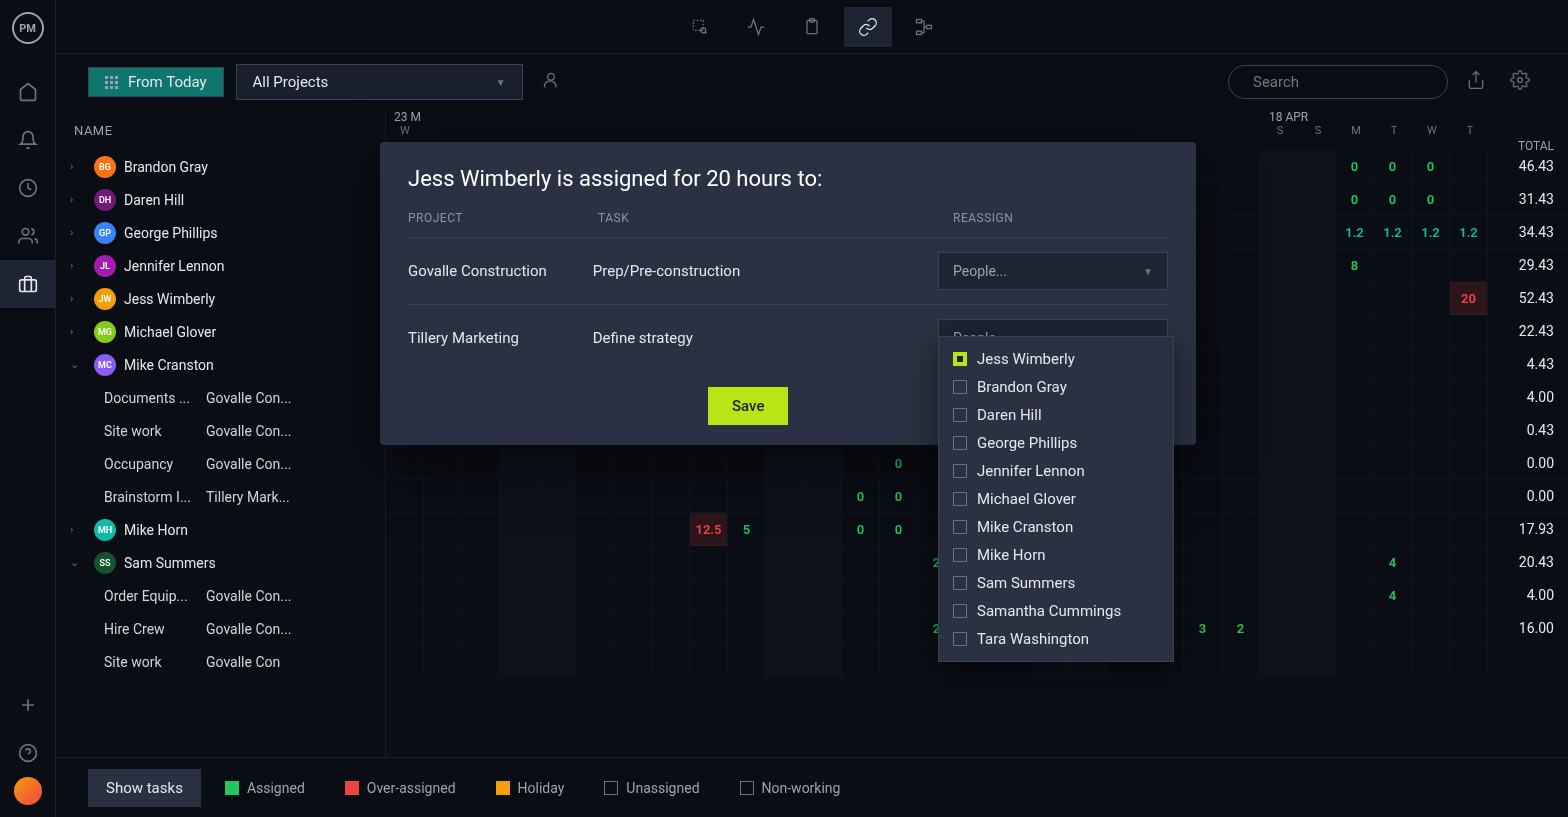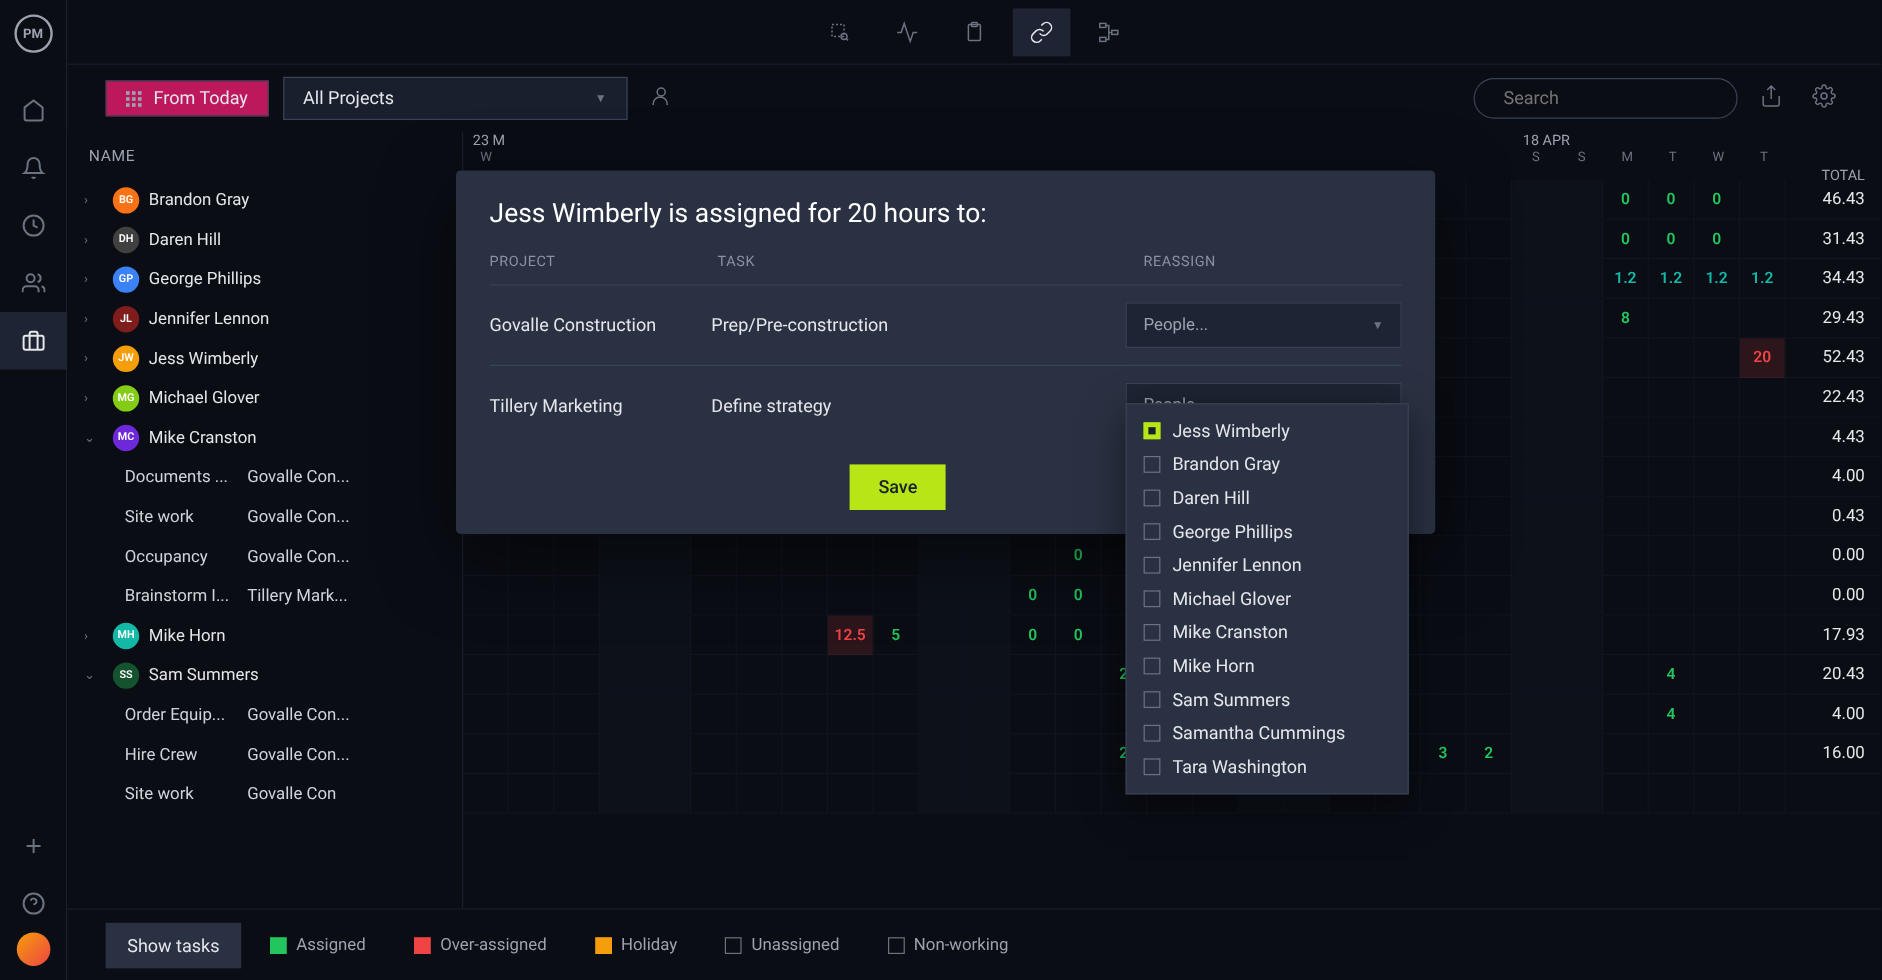--- a/index.html
+++ b/index.html
@@ -18,21 +18,21 @@
     
     .main { flex: 1; display: flex; flex-direction: column; }
     
     
     .top-toolbar { height: 54px; display: flex; align-items: center; justify-content: center; gap: 8px; border-bottom: 1px solid #1a1f2e; }
     .view-icon { width: 48px; height: 40px; display: flex; align-items: center; justify-content: center; color: #6b7280; cursor: pointer; }
     .view-icon.active { background: #1e2433; color: #e5e7eb; }
     
     
     .filter-bar { height: 56px; display: flex; align-items: center; padding: 0 32px; gap: 12px; }
-    .btn-from-today { background: #be185d; border: 1px solid #3a4255; padding: 5px 16px; display: flex; align-items: center; gap: 10px; color: #e5e7eb; cursor: pointer; font-size: 15px; justify-content: center; }
+    .btn-from-today { background: #0f766e; border: 1px solid #3a4255; padding: 5px 16px; display: flex; align-items: center; gap: 10px; color: #e5e7eb; cursor: pointer; font-size: 15px; justify-content: center; }
     .btn-from-today .grid-icon { display: grid; grid-template-columns: repeat(3,3px); gap: 2px; }
     .btn-from-today .grid-icon span { width: 3px; height: 3px; background: #9ca3af; }
     .select-projects { background: #1a1f2e; border: 1px solid #3a4255; padding: 8px 16px; width: 287px; display: flex; align-items: center; justify-content: space-between; color: #e5e7eb; cursor: pointer; font-size: 15px; }
     .person-icon-btn { color: #6b7280; cursor: pointer; padding: 6px; }
     .filter-spacer { flex: 1; }
     .search-box { display: flex; align-items: center; gap: 8px; border: 1px solid #3a4255; border-radius: 20px; padding: 6px 16px; width: 220px; color: #9ca3af; }
     .search-box input { background: transparent; border: none; outline: none; color: #e5e7eb; font-size: 15px; flex: 1; }
     .icon-btn { color: #6b7280; cursor: pointer; padding: 6px; }
     
     
@@ -226,46 +226,46 @@
       <div class="name-column">
         <div class="name-header">NAME</div>
         <div id="name-rows">
             <div class="person-row">
               <span class="expand-icon">›</span>
               <div class="avatar" style="background:#f97316">BG</div>
               <span class="person-name">Brandon Gray</span>
             </div>
             <div class="person-row">
               <span class="expand-icon">›</span>
-              <div class="avatar" style="background:#404040">DH</div>
+              <div class="avatar" style="background:#701a75">DH</div>
               <span class="person-name">Daren Hill</span>
             </div>
             <div class="person-row">
               <span class="expand-icon">›</span>
               <div class="avatar" style="background:#3b82f6">GP</div>
               <span class="person-name">George Phillips</span>
             </div>
             <div class="person-row">
               <span class="expand-icon">›</span>
-              <div class="avatar" style="background:#7f1d1d">JL</div>
+              <div class="avatar" style="background:#a21caf">JL</div>
               <span class="person-name">Jennifer Lennon</span>
             </div>
             <div class="person-row">
               <span class="expand-icon">›</span>
               <div class="avatar" style="background:#f59e0b">JW</div>
               <span class="person-name">Jess Wimberly</span>
             </div>
             <div class="person-row">
               <span class="expand-icon">›</span>
               <div class="avatar" style="background:#84cc16">MG</div>
               <span class="person-name">Michael Glover</span>
             </div>
             <div class="person-row">
               <span class="expand-icon">⌄</span>
-              <div class="avatar" style="background:#6d28d9">MC</div>
+              <div class="avatar" style="background:#8b5cf6">MC</div>
               <span class="person-name">Mike Cranston</span>
             </div>
             <div class="task-row">
               <span class="task-name">Documents ...</span>
               <span class="task-project">Govalle Con...</span>
             </div>
             <div class="task-row">
               <span class="task-name">Site work</span>
               <span class="task-project">Govalle Con...</span>
             </div>

